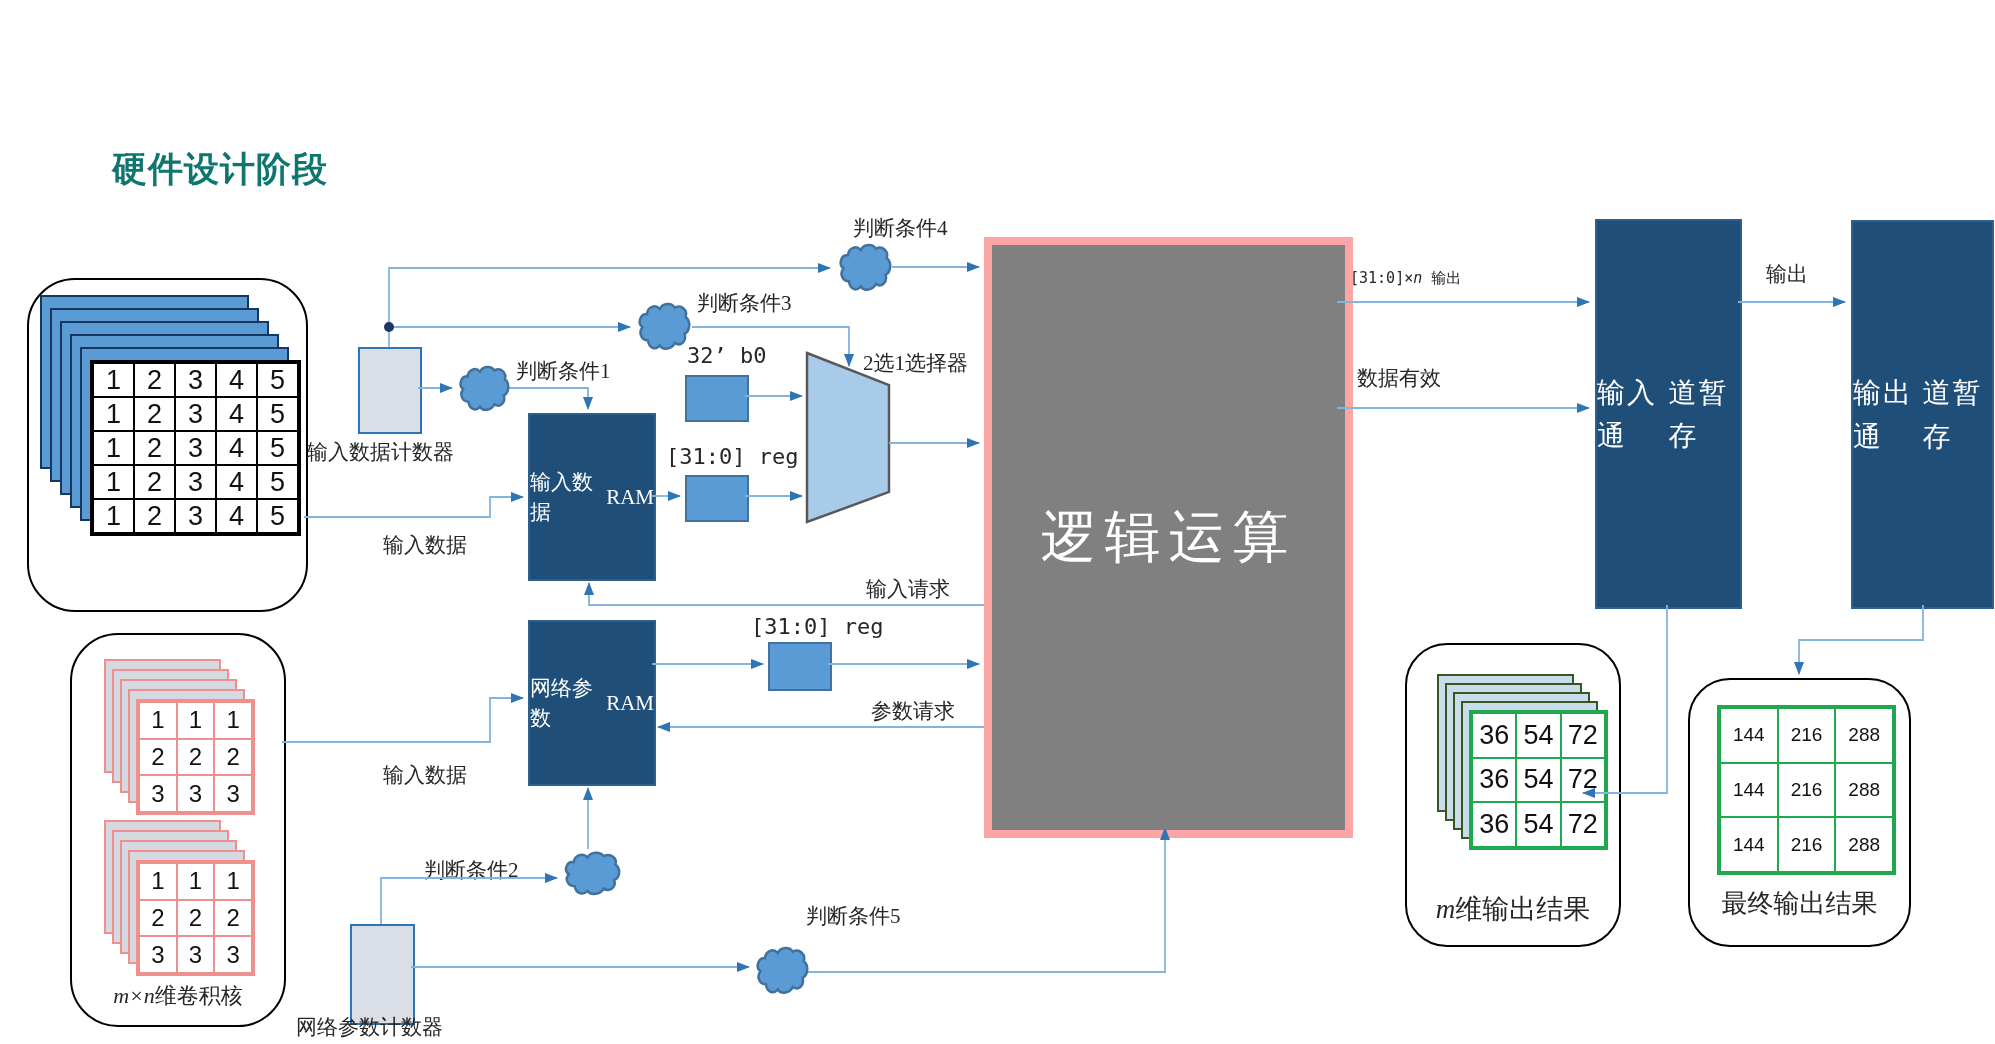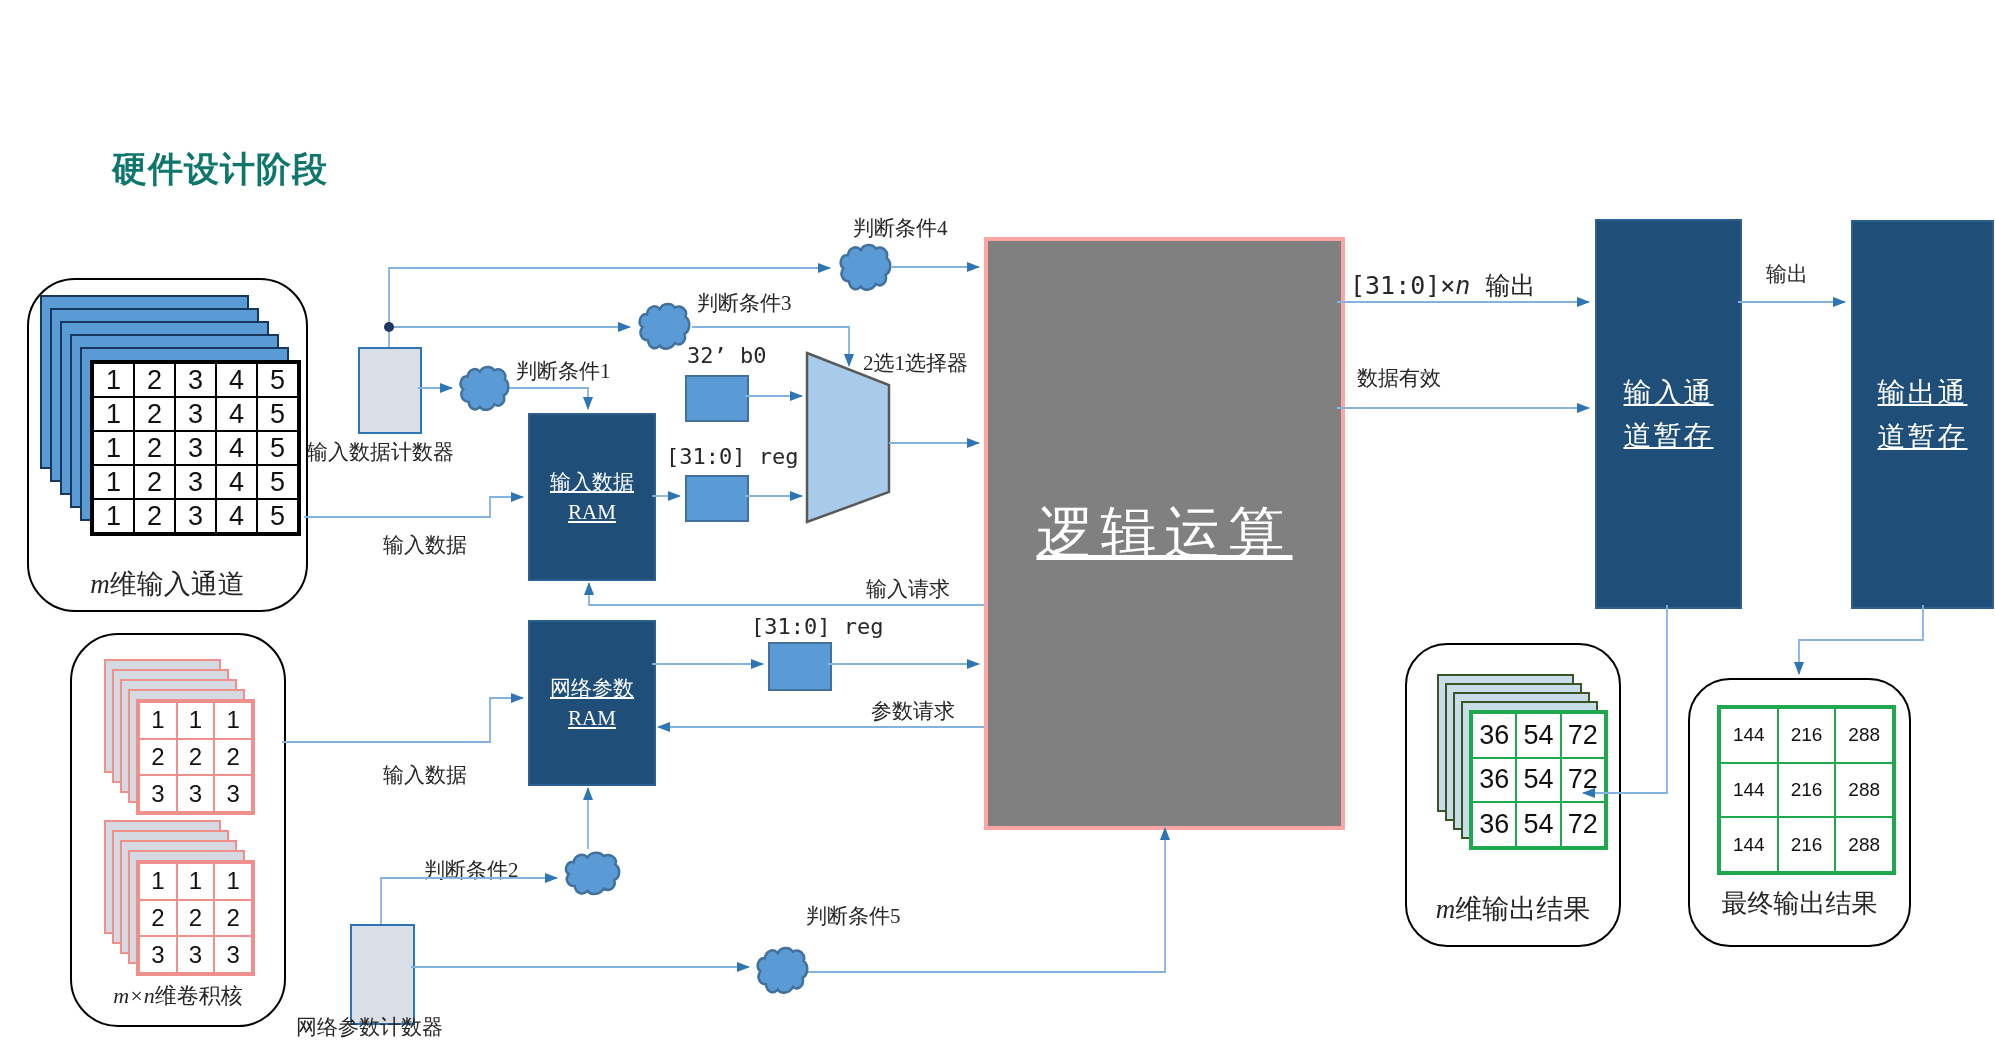--- a/index.html
+++ b/index.html
@@ -6,24 +6,24 @@
   #canvas{position:relative;width:1995px;height:1044px;background:#fff;overflow:hidden;
           font-family:"Liberation Serif","DejaVu Serif",serif;color:#262626;}
   .abs{position:absolute;}
   .nowrap{white-space:nowrap;}
   
   .title{left:112px;top:146px;font-family:"Liberation Sans","DejaVu Sans",sans-serif;
          font-size:35px;font-weight:700;color:#0f766e;letter-spacing:1px;}
   
   .rbox{border:2.5px solid #000;border-radius:48px;background:#fff;z-index:10;}
   
-  .blk{z-index:10;display:flex;flex-direction:column;align-items:center;justify-content:center;
-       text-align:center;color:#fff;text-decoration:underline;}
+  .blk{z-index:10;display:flex;flex-direction:row;align-items:center;justify-content:center;
+       color:#fff;}
   .darkblk{background:#1F4E79;border:2px solid #2C6090;}
-  .grayblk{background:#808080;border:4px solid #fca5a5;}
+  .grayblk{background:#808080;border:8px solid #fca5a5;}
   .counter{background:#D9DEE7;border:2.5px solid #2E75B6;z-index:10;}
   .reg{background:#5B9BD5;border:2px solid #41719C;z-index:10;}
   .ram-txt{font-size:21px;line-height:1.45;}
   .buf-txt{font-size:28px;line-height:1.55;letter-spacing:2px;}
   .logic-txt{font-size:56px;letter-spacing:8px;}
   
   .lbl{font-size:21px;z-index:20;white-space:nowrap;}
   .mono{font-family:"DejaVu Sans Mono","Liberation Mono",monospace;font-size:22px;}
   .big-lbl{font-size:27px;}
   .it{font-style:italic;}
@@ -76,23 +76,20 @@
         <div class="cell">2</div>
         <div class="cell">3</div>
         <div class="cell">4</div>
         <div class="cell">5</div>
         <div class="cell">1</div>
         <div class="cell">2</div>
         <div class="cell">3</div>
         <div class="cell">4</div>
         <div class="cell">5</div>
       </div>
-    <div class="stack-label big-lbl" style="bottom:8px;">
-      <span class="it">m</span><span>维输入通道</span>
-    </div>
   </div>
 
   <div class="abs rbox" style="left:70px;top:633px;width:212px;height:390px;">
 
     <div class="slab slab-pink" style="left:32px;top:24px;width:113px;height:110px;"></div>
     <div class="slab slab-pink" style="left:40px;top:34px;width:113px;height:110px;"></div>
     <div class="slab slab-pink" style="left:48px;top:44px;width:113px;height:110px;"></div>
     <div class="slab slab-pink" style="left:56px;top:54px;width:113px;height:110px;"></div>
     <div class="grid grid-kernel" style="left: 64px; top: 64px; width: 113px; height: 110px; grid-template-columns: repeat(3, 1fr);">
         <div class="cell">1</div>
@@ -163,21 +160,21 @@
   <div class="abs lbl" style="left:516px;top:357px;">判断条件1</div>
   <div class="abs lbl" style="left:424px;top:842px;margin-top:14px;">判断条件2</div>
   <div class="abs lbl" style="left:697px;top:289px;">判断条件3</div>
   <div class="abs lbl" style="left:853px;top:214px;">判断条件4</div>
   <div class="abs lbl" style="left:806px;top:902px;">判断条件5</div>
   <div class="abs lbl" style="left:863px;top:349px;text-align:center;">2选1选择器</div>
   <div class="abs lbl" style="left:383px;top:531px;">输入数据</div>
   <div class="abs lbl" style="left:383px;top:761px;">输入数据</div>
   <div class="abs lbl" style="left:866px;top:575px;">输入请求</div>
   <div class="abs lbl" style="left:871px;top:697px;font-family:Liberation Serif, serif;">参数请求</div>
-  <div class="abs lbl mono nowrap" style="left:1350px;top:269px;font-size:25px;">
+  <div class="abs lbl mono nowrap" style="left:1350px;top:269px;font-size:15px;">
     <span>[31:0]×</span><span class="it">n</span><span> 输出</span>
   </div>
   <div class="abs lbl" style="left:1357px;top:364px;">数据有效</div>
   <div class="abs lbl" style="left:1766px;top:260px;">输出</div>
 
   <div class="abs rbox" style="left:1365px;top:643px;width:212px;height:300px;border-radius:42px;margin-left:40px;">
     <div class="slab slab-green" style="left:30px;top:29px;width:133px;height:134px;"></div>
     <div class="slab slab-green" style="left:38px;top:38px;width:133px;height:134px;"></div>
     <div class="slab slab-green" style="left:46px;top:47px;width:133px;height:134px;"></div>
     <div class="slab slab-green" style="left:54px;top:56px;width:133px;height:134px;"></div>

